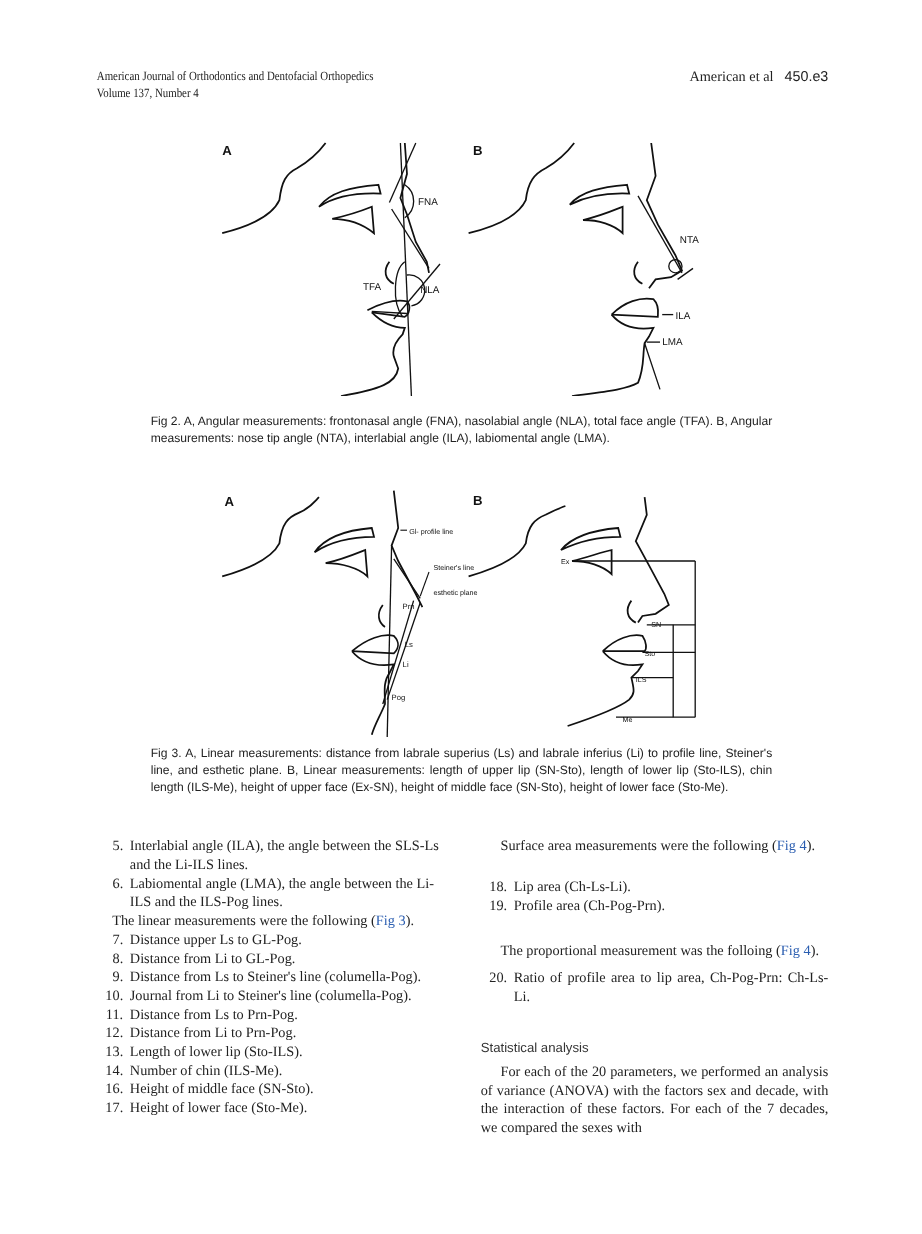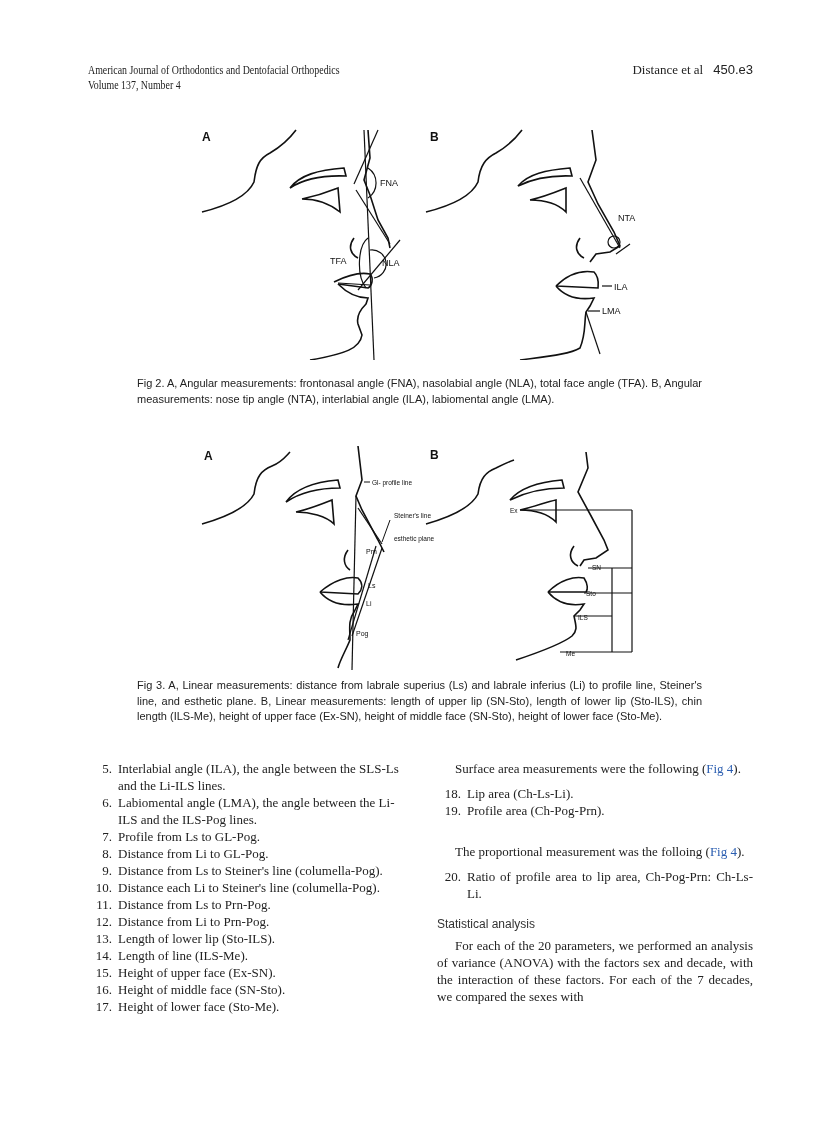--- a/index.html
+++ b/index.html
@@ -22,21 +22,21 @@
   .section-head { font-size: 12px; color: #333; }
 </style>
 </head>
 <body>
 
 <div class="hdr-left serif">
   <div>American Journal of Orthodontics and Dentofacial Orthopedics</div>
   <div>Volume 137, Number 4</div>
 </div>
 <div class="hdr-right serif">
-  <span>Distance et al</span><span class="pg">450.e3</span>
+  <span>American et al</span><span class="pg">450.e3</span>
 </div>
 
 <svg class="fig" style="left:190px;top:120px" width="460" height="240" viewBox="0 0 460 240" fill="none" stroke="#111" stroke-width="1.6" font-family="Liberation Sans, DejaVu Sans, sans-serif">
   <g>
     <text x="12" y="21" font-size="12" font-weight="bold" fill="#111" stroke="none">A</text>
 
     <path d="M12 92 C40 85 58 75 64 62 C66 45 70 38 80 33 C92 26 100 18 106 10"></path>
 
     <path d="M100 68 C110 55 128 50 154 48 L156 56 C130 55 112 60 100 68Z"></path>
 
@@ -130,40 +130,40 @@
   </g>
 </svg>
 
 <div class="caption sans" style="top:678px">Fig 3. A, Linear measurements: distance from labrale superius (Ls) and labrale inferius (Li) to profile line, Steiner's line, and esthetic plane. B, Linear measurements: length of upper lip (SN-Sto), length of lower lip (Sto-ILS), chin length (ILS-Me), height of upper face (Ex-SN), height of middle face (SN-Sto), height of lower face (Sto-Me).</div>
 
 <div class="col col-left serif" style="top:760px">
   <ol class="items">
     <li><span class="num">5.</span><span>Interlabial angle (ILA), the angle between the SLS-Ls and the Li-ILS lines.</span></li>
     <li><span class="num">6.</span><span>Labiomental angle (LMA), the angle between the Li-ILS and the ILS-Pog lines.</span></li>
   </ol>
+  <div style="padding-left:14px"><span>The linear measurements were the following (</span><span class="link">Fig 3</span><span>).</span></div>
   <ol class="items">
-    <li><span class="num">7.</span><span>Profile from Ls to GL-Pog.</span></li>
+    <li><span class="num">7.</span><span>Distance upper Ls to GL-Pog.</span></li>
     <li><span class="num">8.</span><span>Distance from Li to GL-Pog.</span></li>
     <li><span class="num">9.</span><span>Distance from Ls to Steiner's line (columella-Pog).</span></li>
-    <li><span class="num">10.</span><span>Distance each Li to Steiner's line (columella-Pog).</span></li>
+    <li><span class="num">10.</span><span>Journal from Li to Steiner's line (columella-Pog).</span></li>
     <li><span class="num">11.</span><span>Distance from Ls to Prn-Pog.</span></li>
     <li><span class="num">12.</span><span>Distance from Li to Prn-Pog.</span></li>
     <li><span class="num">13.</span><span>Length of lower lip (Sto-ILS).</span></li>
-    <li><span class="num">14.</span><span>Length of line (ILS-Me).</span></li>
-    <li><span class="num">15.</span><span>Height of upper face (Ex-SN).</span></li>
+    <li><span class="num">14.</span><span>Number of chin (ILS-Me).</span></li>
     <li><span class="num">16.</span><span>Height of middle face (SN-Sto).</span></li>
     <li><span class="num">17.</span><span>Height of lower face (Sto-Me).</span></li>
   </ol>
 </div>
 
 <div class="col col-right serif" style="top:760px">
   <div class="para"><span>Surface area measurements were the following (</span><span class="link">Fig 4</span><span>).</span></div>
-  <ol class="items" style="margin-top:8px">
+  <ol class="items" style="margin-top:20px">
     <li><span class="num">18.</span><span>Lip area (Ch-Ls-Li).</span></li>
     <li><span class="num">19.</span><span>Profile area (Ch-Pog-Prn).</span></li>
   </ol>
   <div class="para" style="margin-top:24px"><span>The proportional measurement was the folloing (</span><span class="link">Fig 4</span><span>).</span></div>
   <ol class="items" style="margin-top:8px">
     <li style="text-align:justify"><span class="num">20.</span><span>Ratio of profile area to lip area, Ch-Pog-Prn: Ch-Ls-Li.</span></li>
   </ol>
-  <div class="section-head sans" style="margin-top:14px">Statistical analysis</div>
+  <div class="section-head sans" style="margin-top:30px">Statistical analysis</div>
   <div class="para" style="margin-top:4px">For each of the 20 parameters, we performed an analysis of variance (ANOVA) with the factors sex and decade, with the interaction of these factors. For each of the 7 decades, we compared the sexes with</div>
 </div>
 
 </body></html>

